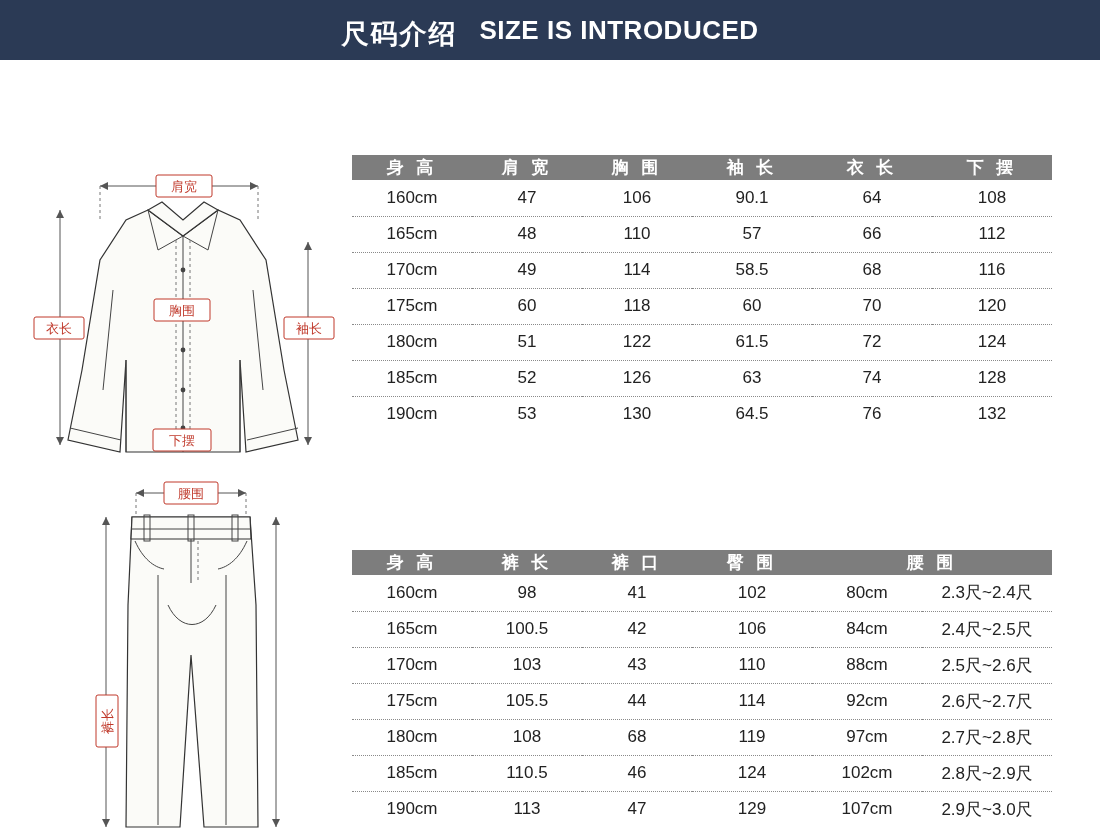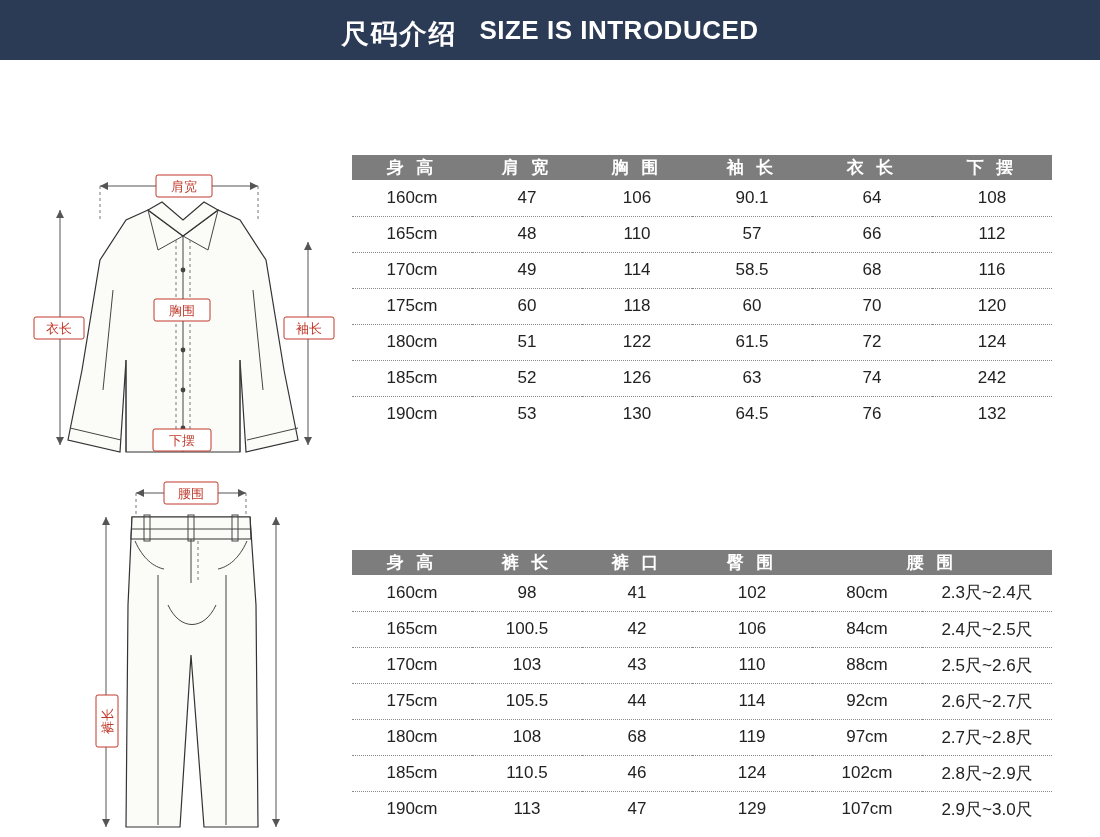--- a/index.html
+++ b/index.html
@@ -234,21 +234,21 @@
             <td>61.5</td>
             <td>72</td>
             <td>124</td>
           </tr>
           <tr>
             <td>185cm</td>
             <td>52</td>
             <td>126</td>
             <td>63</td>
             <td>74</td>
-            <td>242</td>
+            <td>128</td>
           </tr>
           <tr>
             <td>190cm</td>
             <td>53</td>
             <td>130</td>
             <td>64.5</td>
             <td>76</td>
             <td>132</td>
           </tr>
         </tbody>

